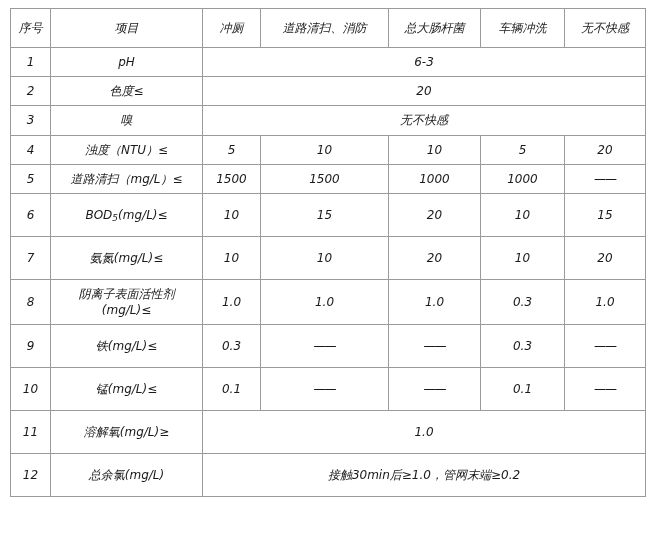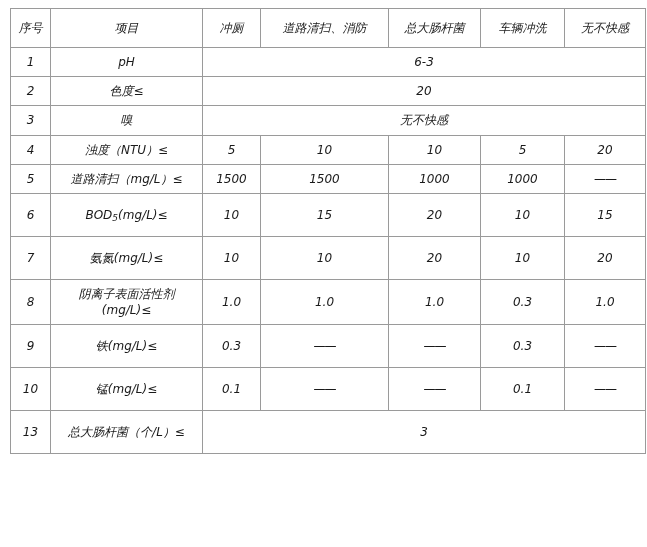--- a/index.html
+++ b/index.html
@@ -174,23 +174,28 @@
       <tr class="row-tall">
         <td>10</td>
         <td class="cell-item">锰(mg/L)≤</td>
         <td>0.1</td>
         <td class="dash">——</td>
         <td class="dash">——</td>
         <td>0.1</td>
         <td class="dash">——</td>
       </tr>
 
-
-
-      <tr class="row-tall">
-        <td>13</td>
-        <td class="cell-item">总大肠杆菌（个/L）≤</td>
-        <td colspan="5">3</td>
-      </tr>
+      <tr class="row-tall">
+        <td>11</td>
+        <td class="cell-item">溶解氧(mg/L)≥</td>
+        <td colspan="5">1.0</td>
+      </tr>
+
+      <tr class="row-tall">
+        <td>12</td>
+        <td class="cell-item">总余氯(mg/L)</td>
+        <td colspan="5">接触30min后≥1.0，管网末端≥0.2</td>
+      </tr>
+
 
     </tbody>
   </table>
 </div>
 
 </body></html>

